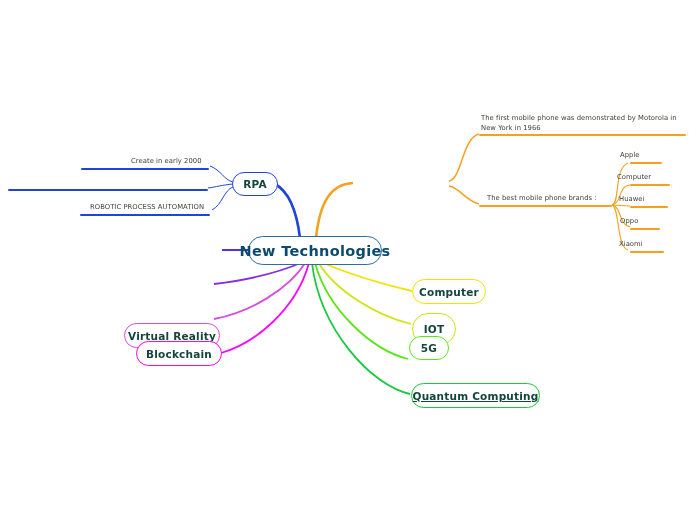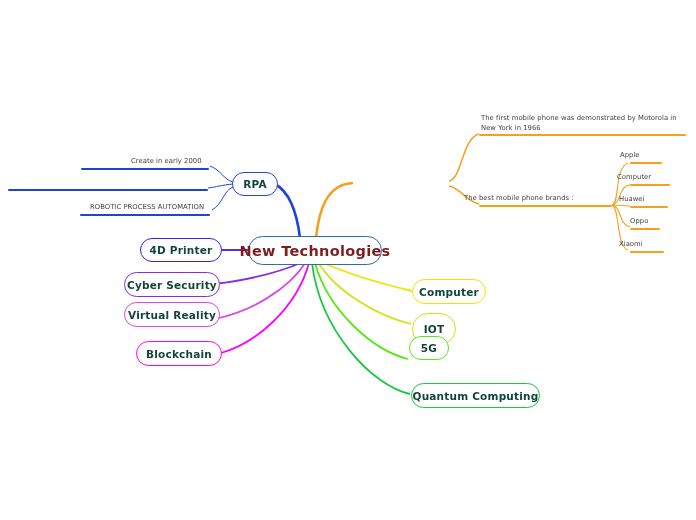--- a/index.html
+++ b/index.html
@@ -5,21 +5,21 @@
   html,body{margin:0;padding:0;background:#ffffff;}
   body{width:696px;height:520px;position:relative;overflow:hidden;
        font-family:"DejaVu Sans", sans-serif;}
   #canvas{position:absolute;left:0;top:0;width:696px;height:520px;}
   svg.links{position:absolute;left:0;top:0;width:696px;height:520px;}
 
   .node{position:absolute;box-sizing:border-box;display:flex;align-items:center;
         justify-content:center;background:#ffffff;border-style:solid;
         border-width:1.6px;border-radius:999px;white-space:nowrap;
         font-weight:bold;color:#14453a;letter-spacing:.2px;}
-  .node.hub{border-width:1.6px;border-color:#2e6da4;color:#7f1d1d;
+  .node.hub{border-width:1.6px;border-color:#2e6da4;color:#0c4a6e;
             font-size:14.5px;letter-spacing:.3px;}
   .node.lvl1{font-size:10.5px;}
 
   .sublabel{position:absolute;white-space:nowrap;color:#40403c;
             font-size:6.8px;font-weight:normal;letter-spacing:.05px;
             line-height:1.45;}
   .sublabel.wrap{white-space:normal;}
   .underline{position:absolute;height:2.2px;border-radius:1px;}
 </style>
 </head>
@@ -71,63 +71,57 @@
 
   <div class="underline" style="left:8px;top:189px;width:200px;background:#2044d8;"></div>
 
   <div class="sublabel" style="left:90px;top:203px;">ROBOTIC PROCESS AUTOMATION</div>
   <div class="underline" style="left:80px;top:214px;width:130px;background:#2044d8;"></div>
 
 
   <div class="sublabel wrap" style="left:481px;top:114px;width:205px;">The first mobile phone was demonstrated by Motorola in New York in 1966</div>
   <div class="underline" style="left:479px;top:134px;width:207px;background:#f5a01e;"></div>
 
-  <div class="sublabel" style="left:464px;top:194px;">The best mobile phone brands :</div>
+  <div class="sublabel" style="left:487px;top:194px;">The best mobile phone brands :</div>
   <div class="underline" style="left:479px;top:205px;width:133px;background:#f5a01e;"></div>
 
   <div class="sublabel" style="left:620px;top:151px;">Apple</div>
   <div class="underline" style="left:630px;top:162px;width:32px;background:#f5a01e;"></div>
 
   <div class="sublabel" style="left:617px;top:173px;">Computer</div>
   <div class="underline" style="left:630px;top:184px;width:40px;background:#f5a01e;"></div>
 
   <div class="sublabel" style="left:619px;top:195px;">Huawei</div>
   <div class="underline" style="left:630px;top:206px;width:38px;background:#f5a01e;"></div>
 
-  <div class="sublabel" style="left:620px;top:217px;margin-left:10px;">Oppo</div>
+  <div class="sublabel" style="left:620px;top:217px;">Oppo</div>
   <div class="underline" style="left:630px;top:228px;width:30px;background:#f5a01e;"></div>
 
   <div class="sublabel" style="left:619px;top:240px;">Xiaomi</div>
   <div class="underline" style="left:630px;top:251px;width:34px;background:#f5a01e;"></div>
 
-  <div class="node lvl1" style="left:140px;top:238px;width:82px;height:24px;border-color:#3a1fe0;">
-    <span>4D Printer</span>
-  </div>
 
-  <div class="node lvl1" style="left:124px;top:272px;width:96px;height:25px;border-color:#8a2be2;">
-    <span>Cyber Security</span>
-  </div>
 
-  <div class="node lvl1" style="left:124px;top:302px;width:96px;height:25px;border-color:#d94ae0;">
+  <div class="node lvl1" style="left:124px;top:323px;width:96px;height:25px;border-color:#d94ae0;">
     <span>Virtual Reality</span>
   </div>
 
   <div class="node lvl1" style="left:136px;top:341px;width:86px;height:25px;border-color:#ff00ff;">
     <span>Blockchain</span>
   </div>
 
   <div class="node lvl1" style="left:412px;top:279px;width:74px;height:25px;border-color:#f2e200;">
     <span>Computer</span>
   </div>
 
   <div class="node lvl1" style="left:412px;top:313px;width:44px;height:32px;border-color:#cde510;">
     <span>IOT</span>
   </div>
 
   <div class="node lvl1" style="left:409px;top:336px;width:40px;height:24px;border-color:#5ce619;">
     <span>5G</span>
   </div>
 
-  <div class="node lvl1" style="left:411px;top:383px;width:129px;height:25px;border-color:#17c93f;">
+  <div class="node lvl1" style="left:411px;top:383px;width:129px;height:25px;border-color:#17c93f;text-decoration:underline;">
     <span>Quantum Computing</span>
   </div>
 
 </div>
 
 </body></html>

